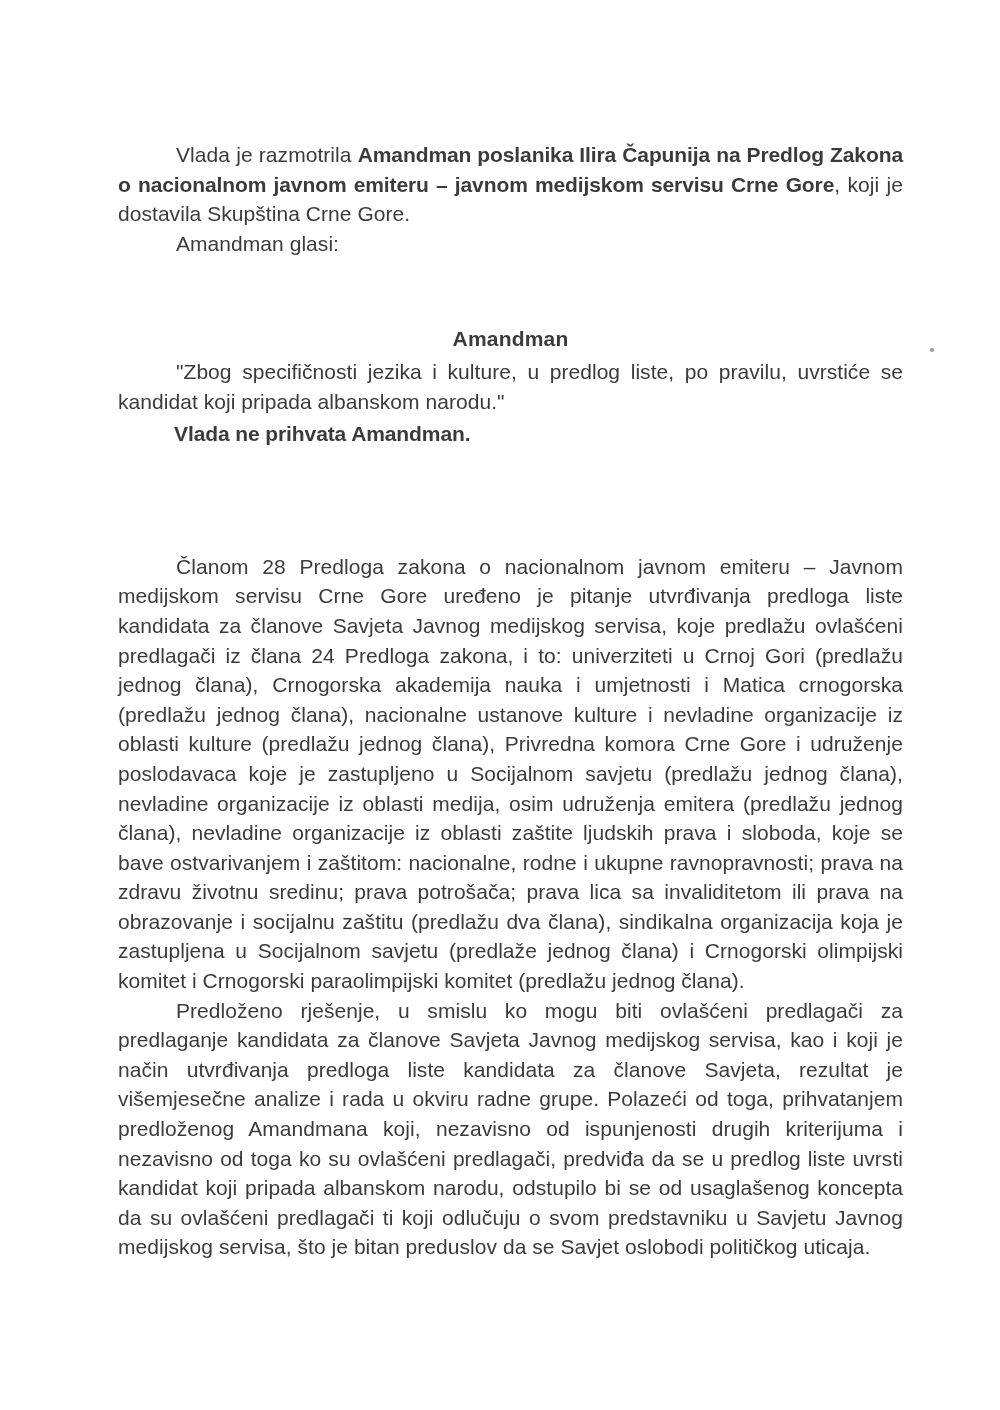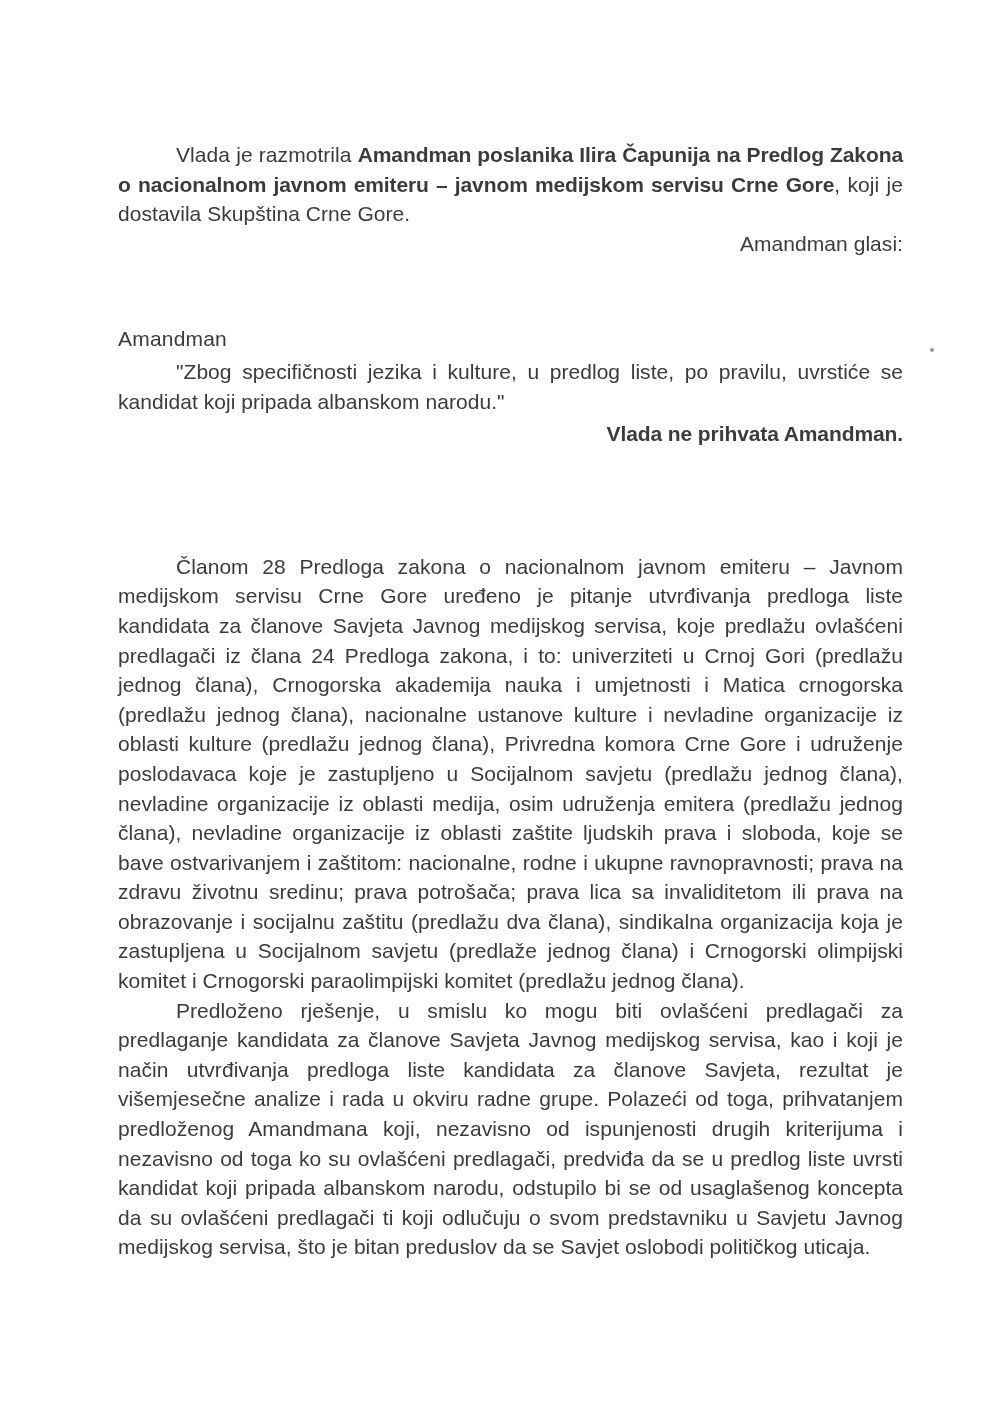--- a/index.html
+++ b/index.html
@@ -39,26 +39,27 @@
     text-indent: 58px;
   }
   .indent-sm {
     text-indent: 56px;
   }
   b, strong, .b {
     font-weight: bold;
     letter-spacing: -0.1px;
   }
   .heading {
+    text-align: center;
     text-indent: 0;
-    font-weight: normal;
+    font-weight: bold;
     letter-spacing: 0.2px;
   }
   .no-just {
-    text-align: right;
+    text-align: left;
   }
   .gap-xs  { height: 3px; }
   .gap-md  { height: 44px; }
   .gap-lg  { height: 59px; }
   .gap-xl  { height: 66px; }
   
   .speck {
     position: absolute;
     left: 930px;
     top: 304px;

